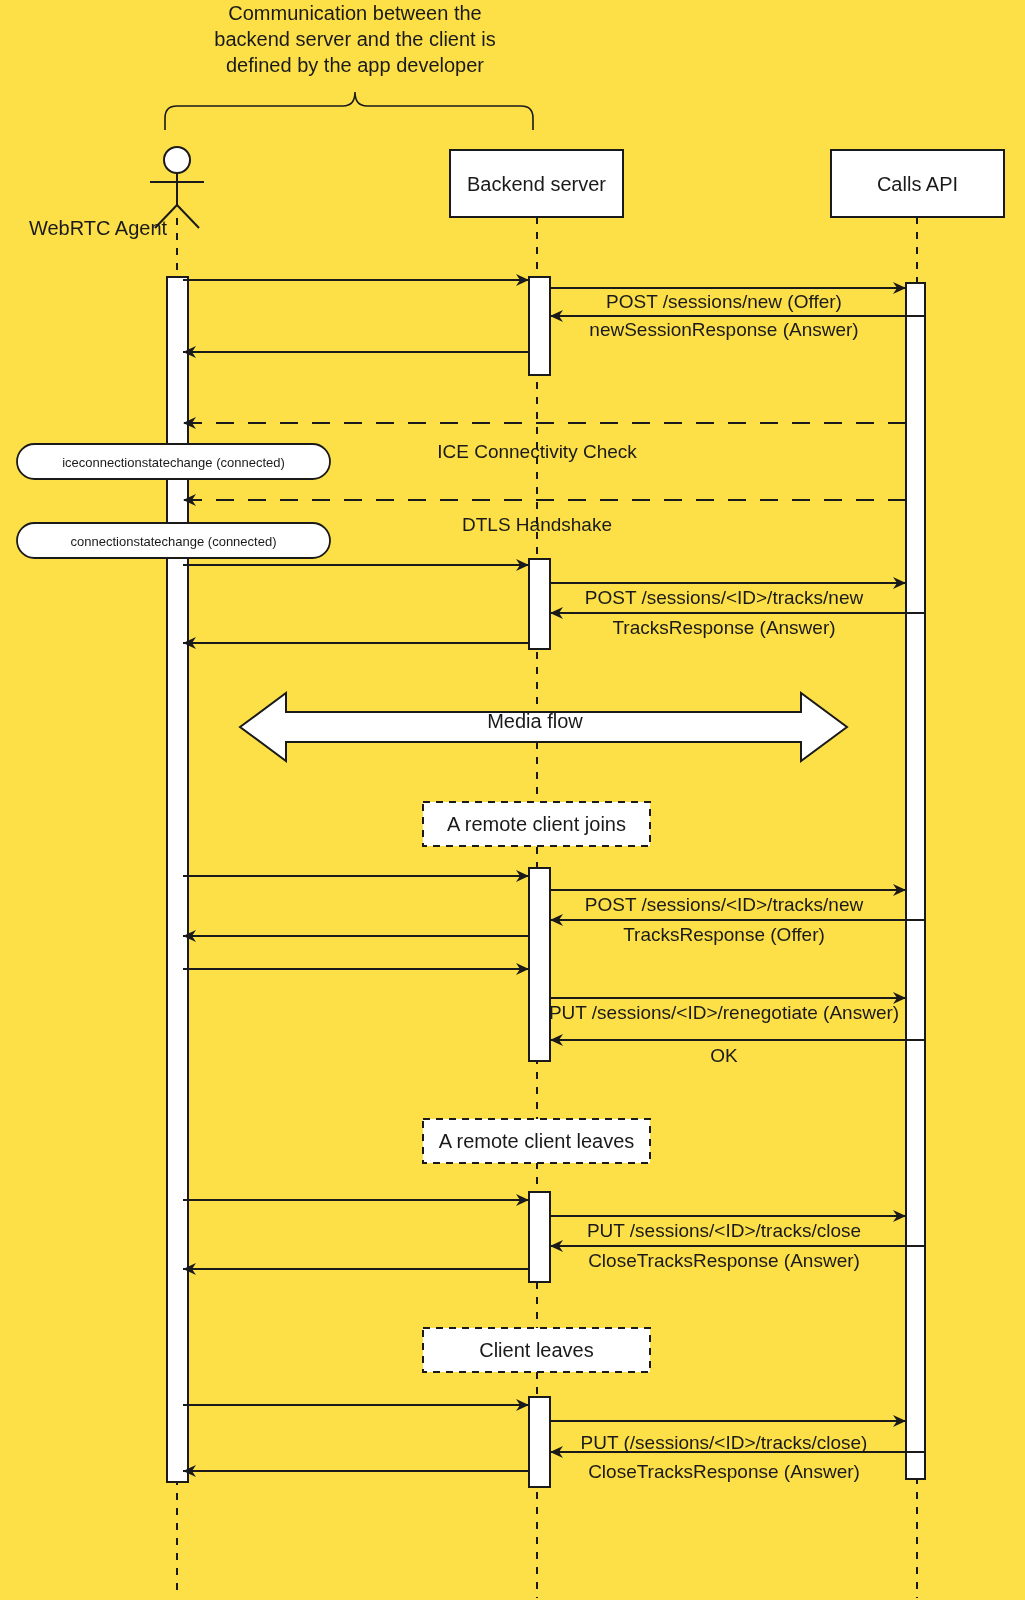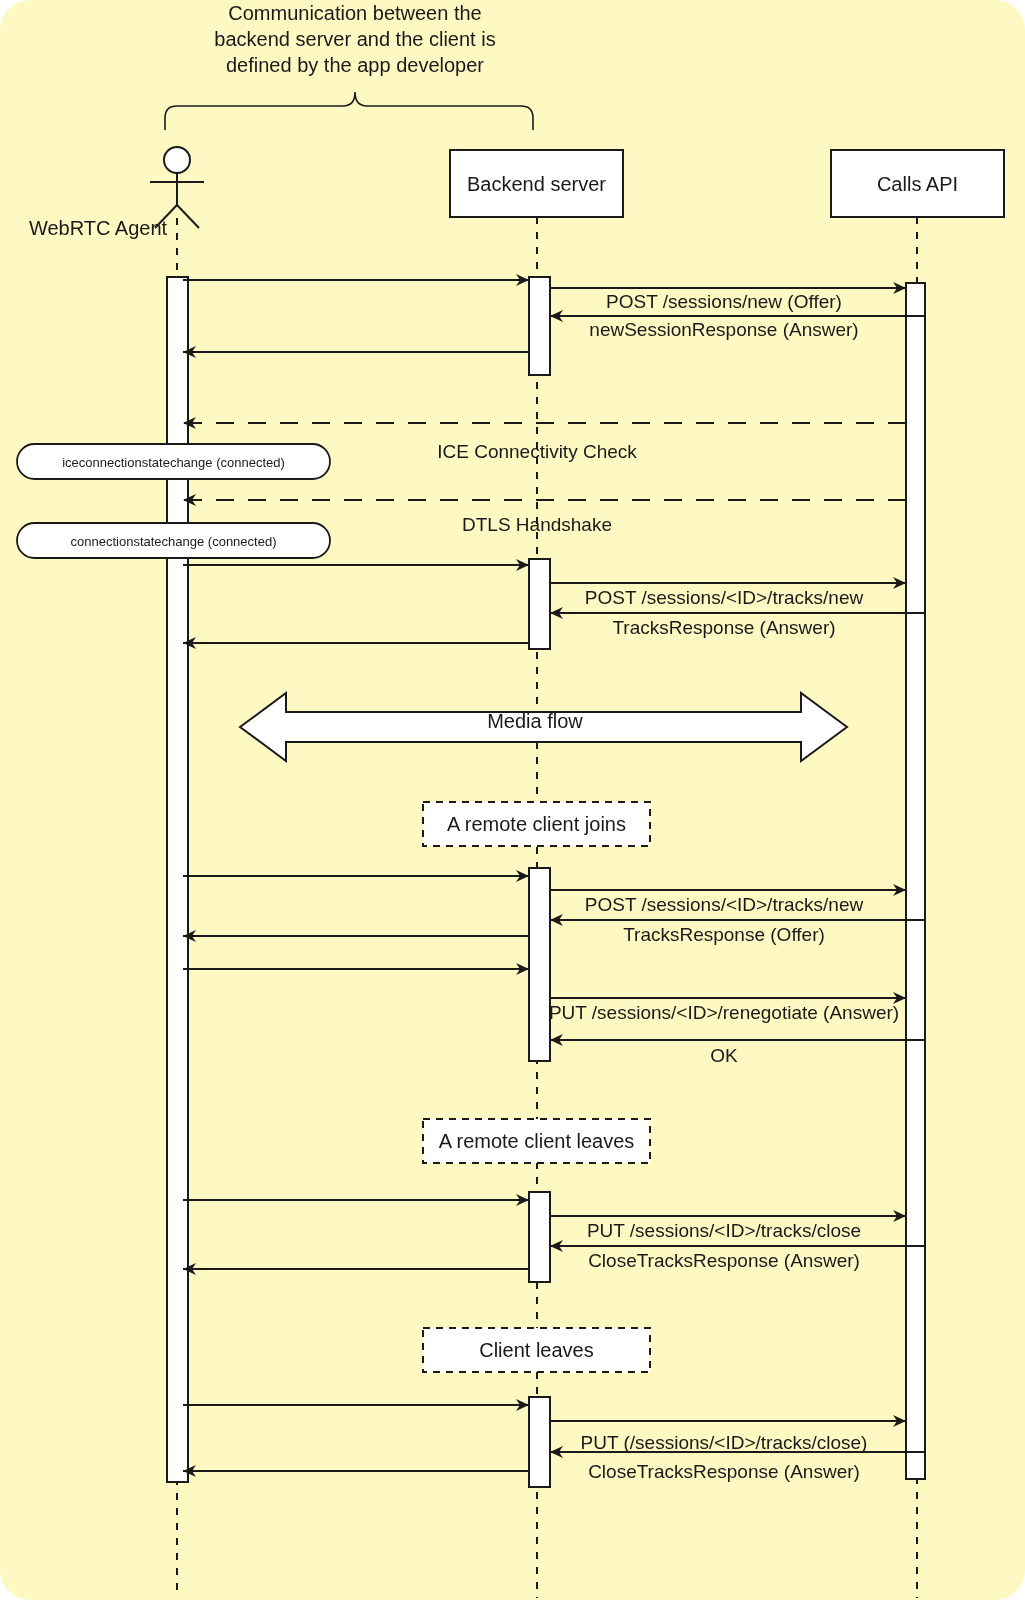--- a/index.html
+++ b/index.html
@@ -1,17 +1,17 @@
 <!DOCTYPE html>
 <html><head>
 <meta charset="utf-8">
 <style>
   html,body{margin:0;padding:0;background:#ffffff;}
   body{font-family:"Liberation Sans",sans-serif;color:#000;}
-  #diagram-root{position:relative;width:1025px;height:1600px;background:#fef9c3;overflow:hidden;border-radius:30px;}
+  #diagram-root{position:relative;width:1025px;height:1600px;background:#fde047;overflow:hidden;}
   svg{display:block;}
   .lbl{font-family:"Liberation Sans",sans-serif;fill:#1a1a1a;}
   .title-note{font-size:20px;}
   .participant-label{font-size:20px;}
   .actor-label{font-size:20px;}
   .msg-label{font-size:19px;}
   .callout-label{font-size:13px;}
   .frag-label{font-size:20px;}
   .stroke{stroke:#1a1a1a;fill:none;}
 </style>

